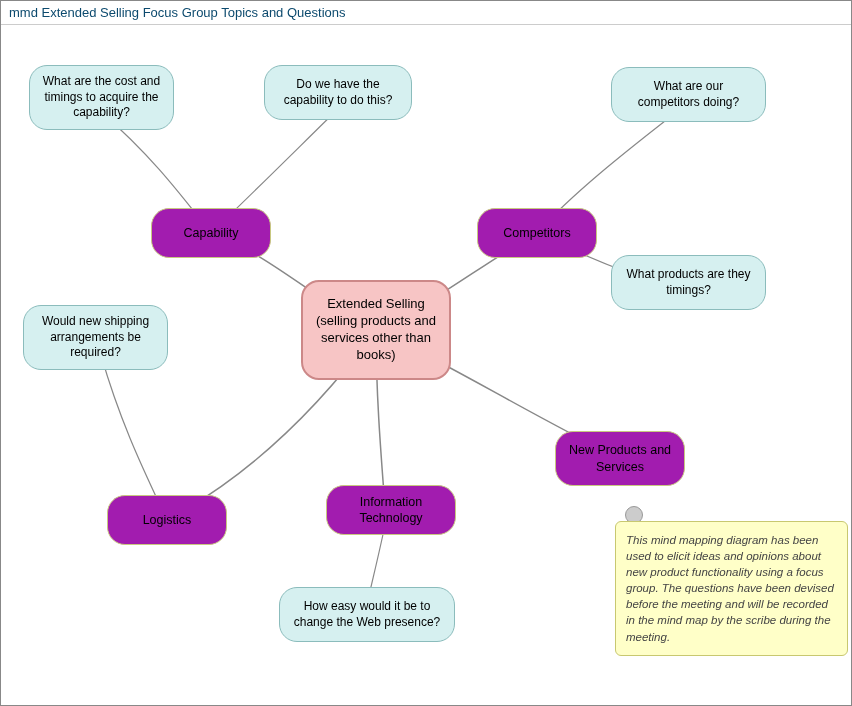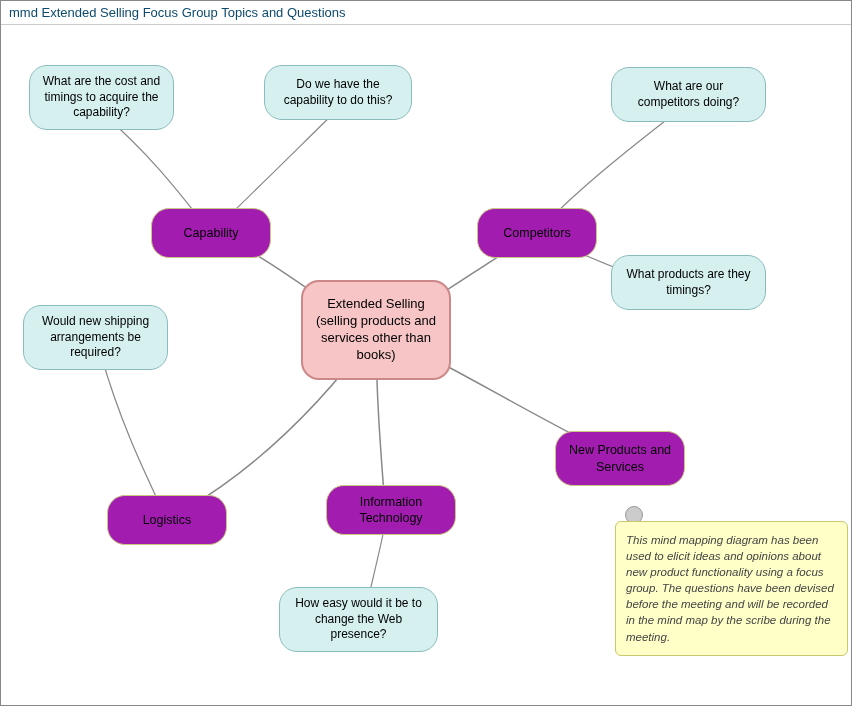--- a/index.html
+++ b/index.html
@@ -172,21 +172,21 @@
     </div>
 
     <div class="node node-question" style="left:610px; top:230px; width:155px;">
       <span>What products are they timings?</span>
     </div>
 
     <div class="node node-question" style="left:22px; top:280px; width:145px;">
       <span>Would new shipping arrangements be required?</span>
     </div>
 
-    <div class="node node-question" style="left:278px; top:562px; width:159px;">
+    <div class="node node-question" style="left:278px; top:562px; width:176px;">
       <span>How easy would it be to change the Web presence?</span>
     </div>
 
     <div class="note-handle"></div>
 
     <div class="note-box">
       <span>This mind mapping diagram has been used to elicit ideas and opinions about new product functionality using a focus group. The questions have been devised before the meeting and will be recorded in the mind map by the scribe during the meeting.</span>
     </div>
 
   </div>

